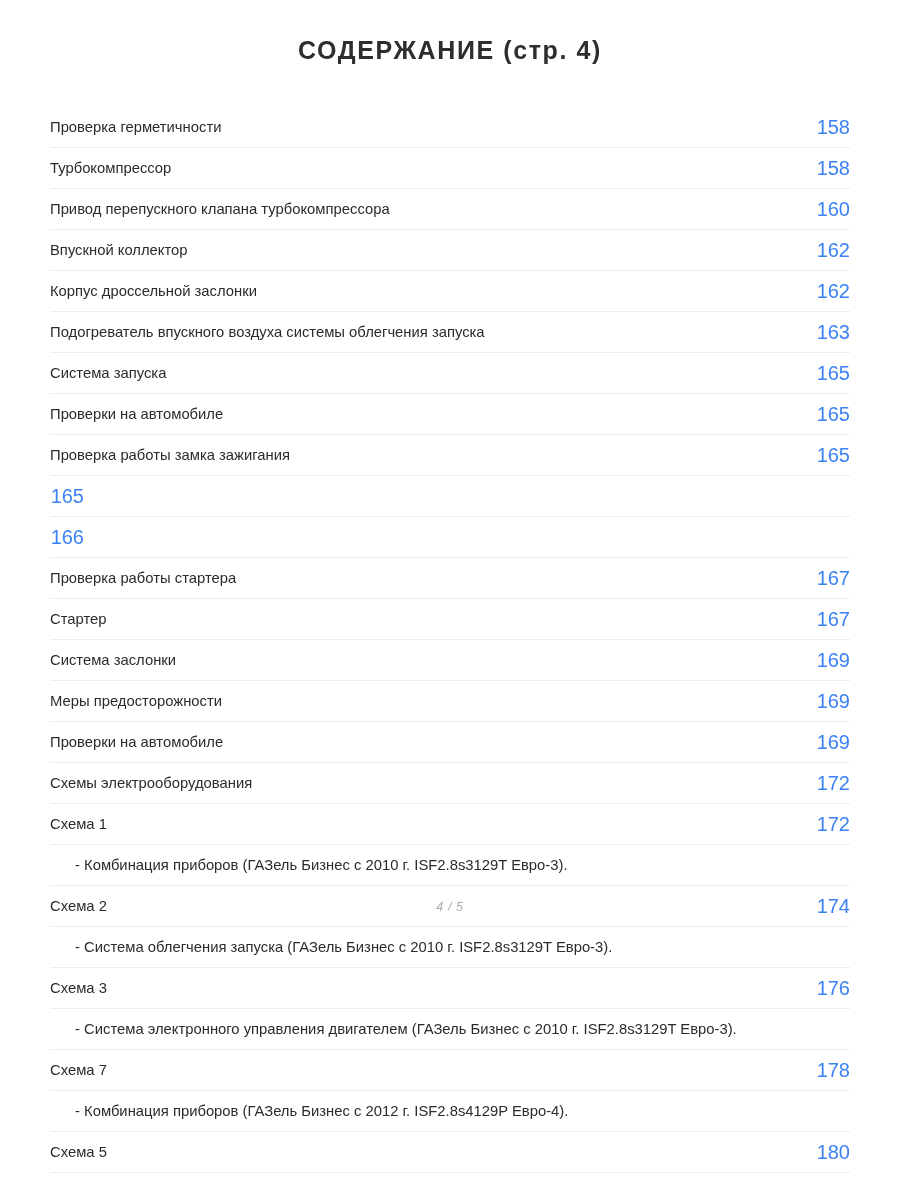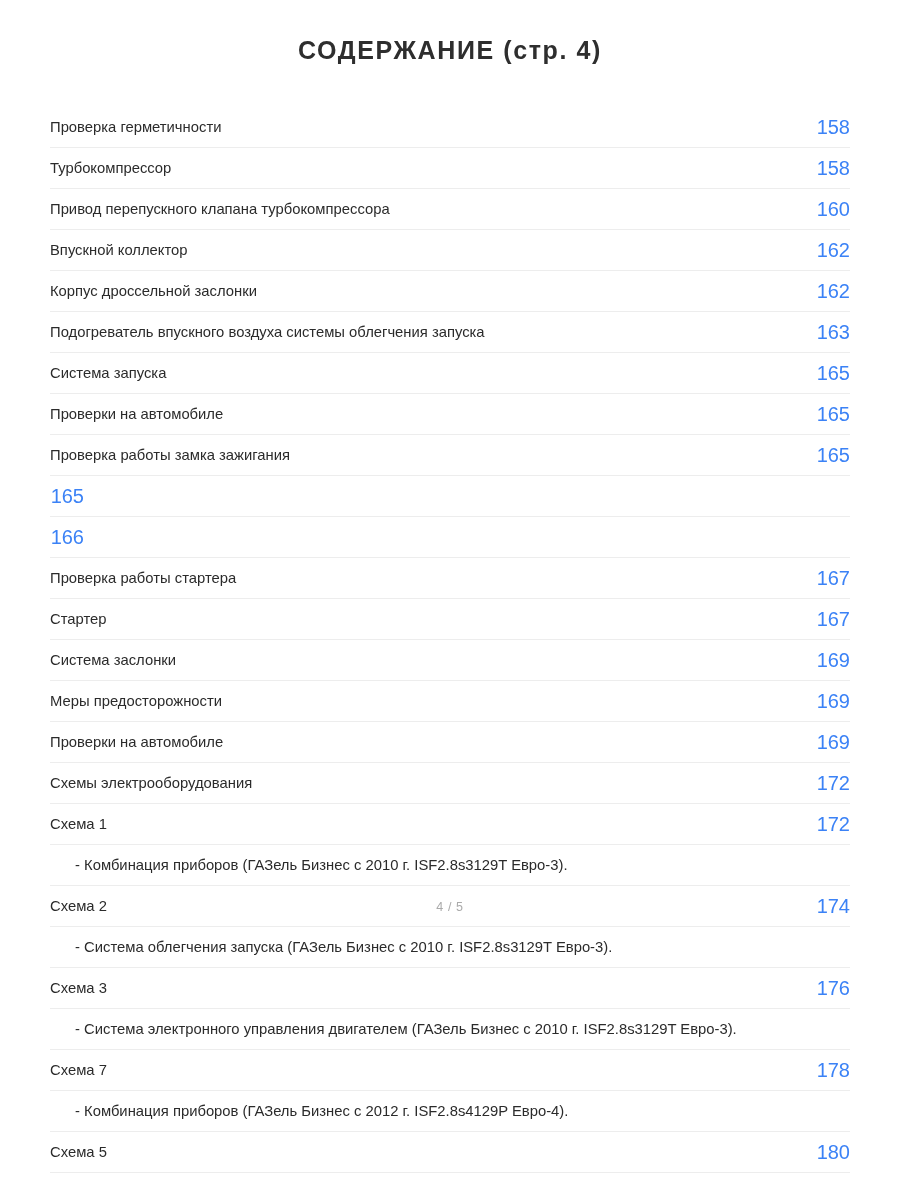--- a/index.html
+++ b/index.html
@@ -76,20 +76,21 @@
   }
   .footer {
     position: absolute;
     left: 0;
     right: 0;
     bottom: 42px;
     text-align: center;
     font-size: 12.5px;
     color: #aaaaaa;
     letter-spacing: 0.6px;
+    font-style: italic;
   }
 </style>
 </head>
 <body>
 
 <div class="page">
 
   <h1 class="doc-title">СОДЕРЖАНИЕ (стр. 4)</h1>
 
   <div class="title-rule"></div>

